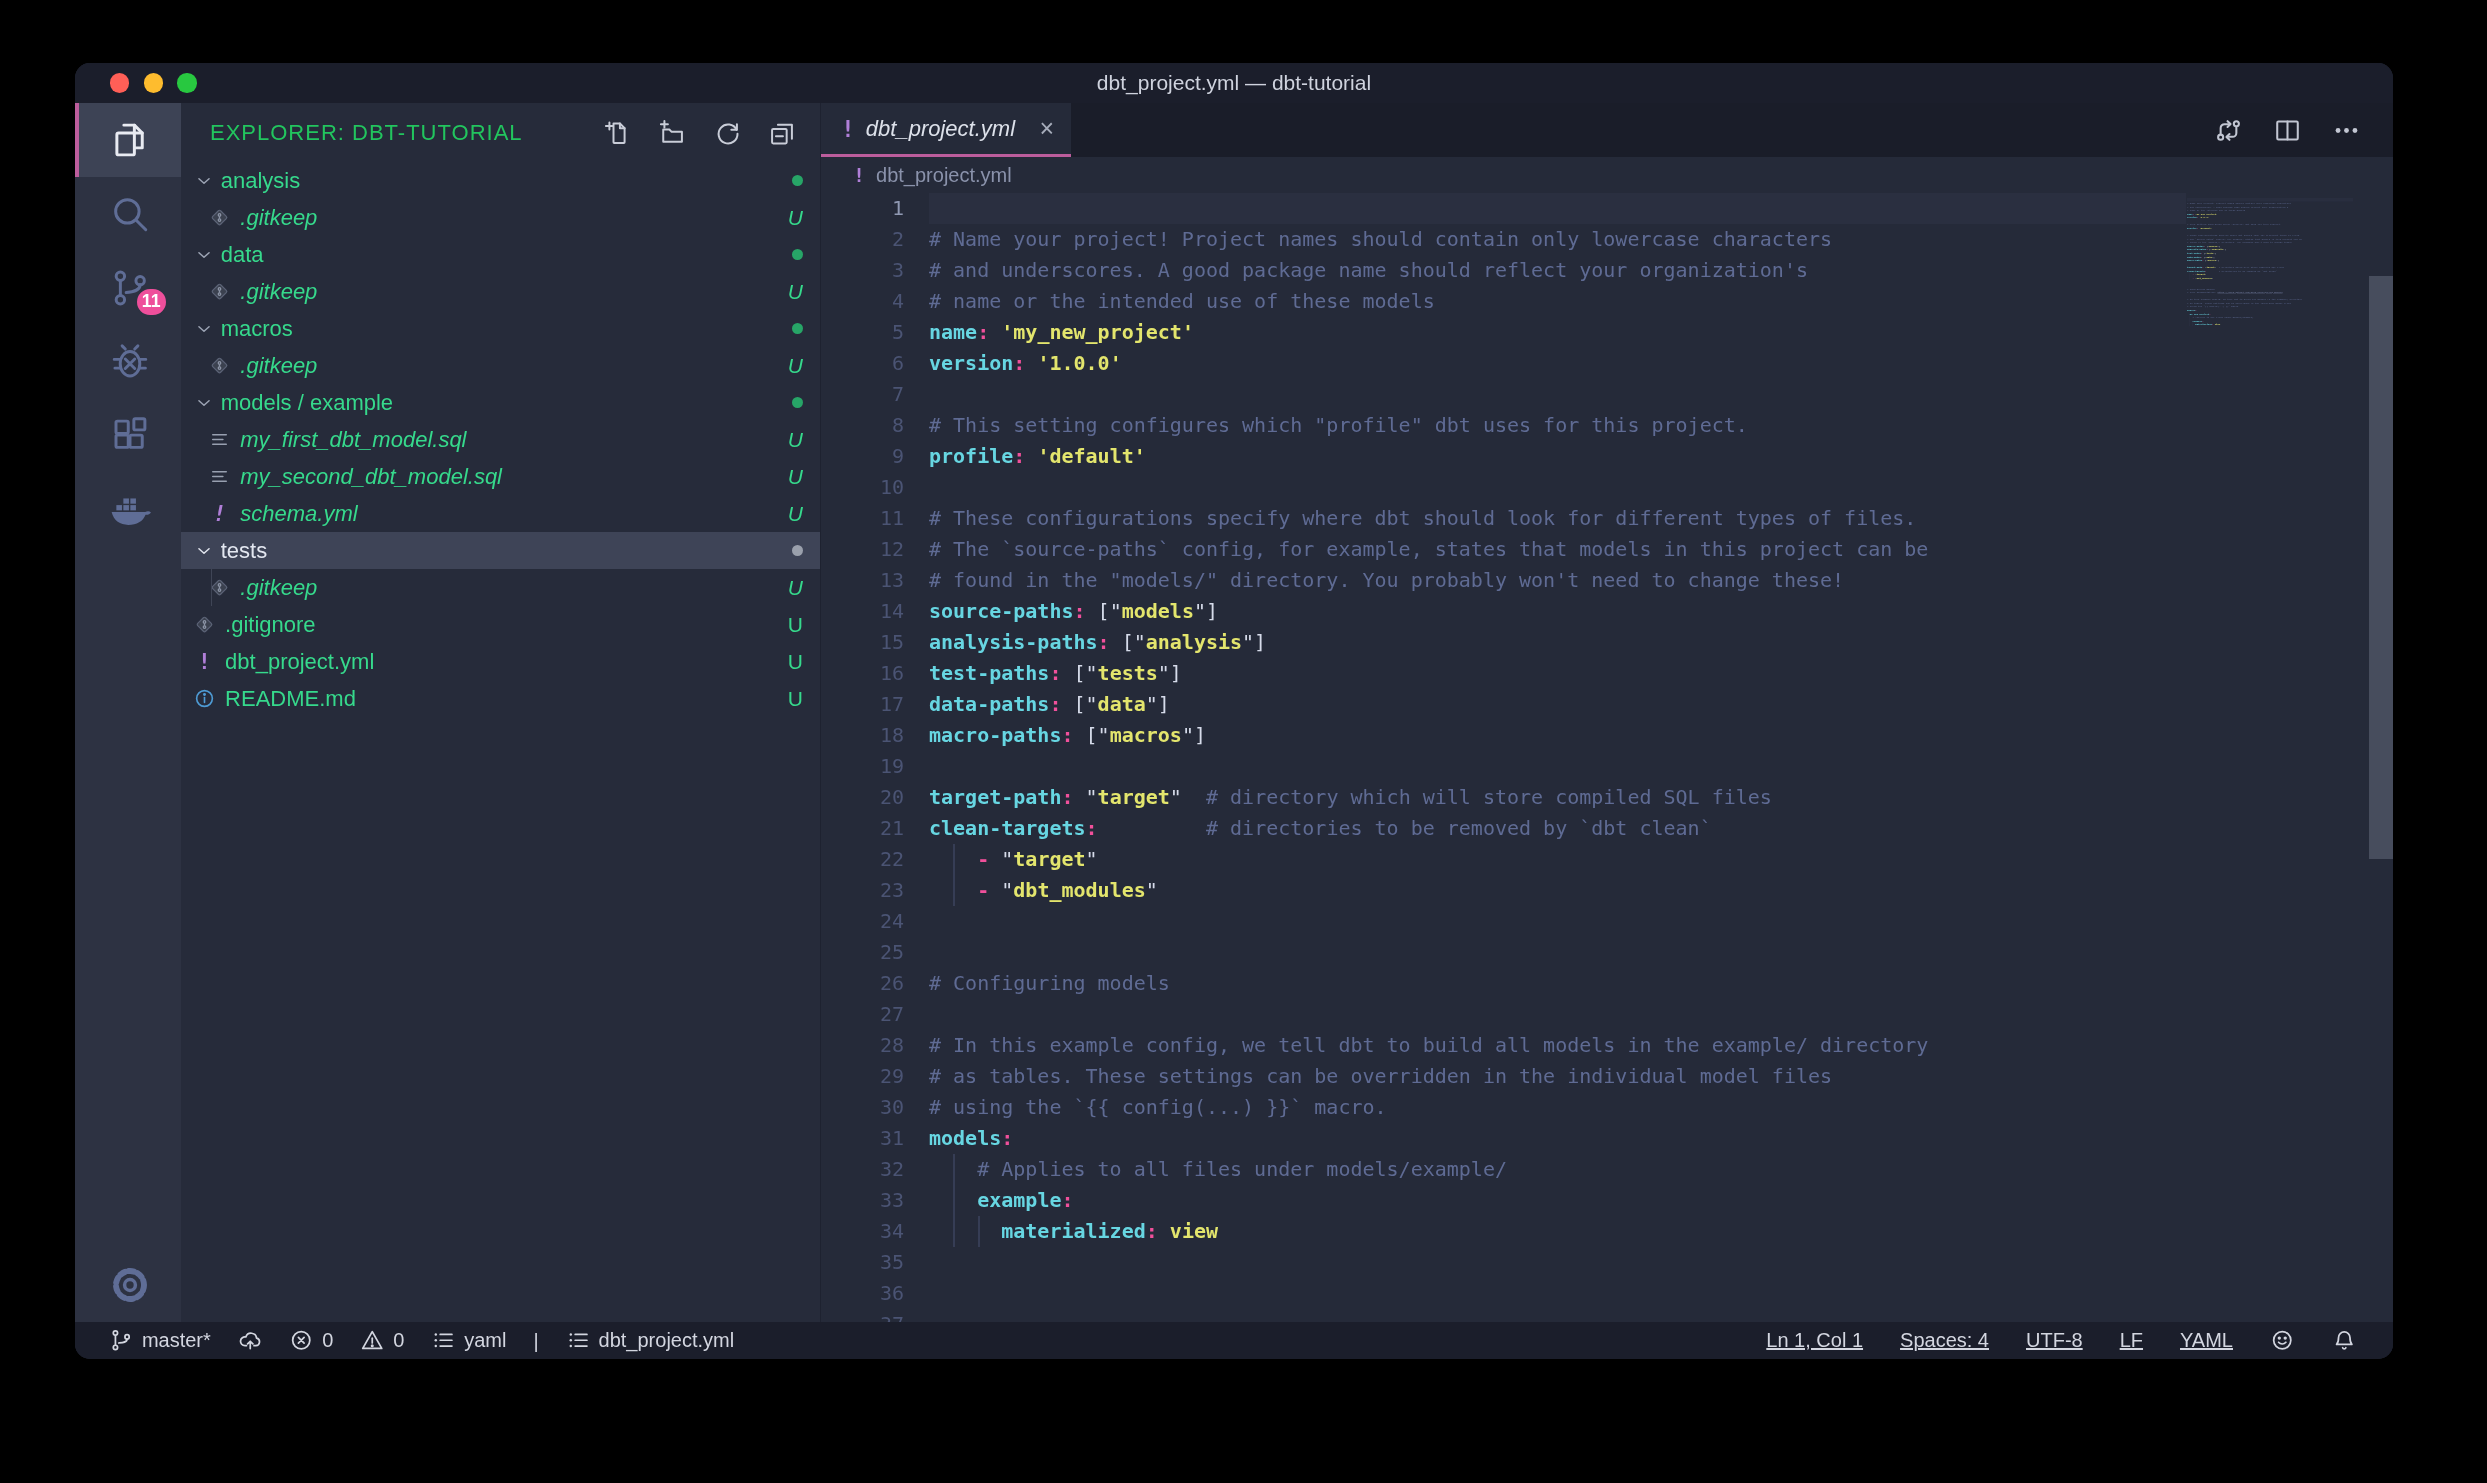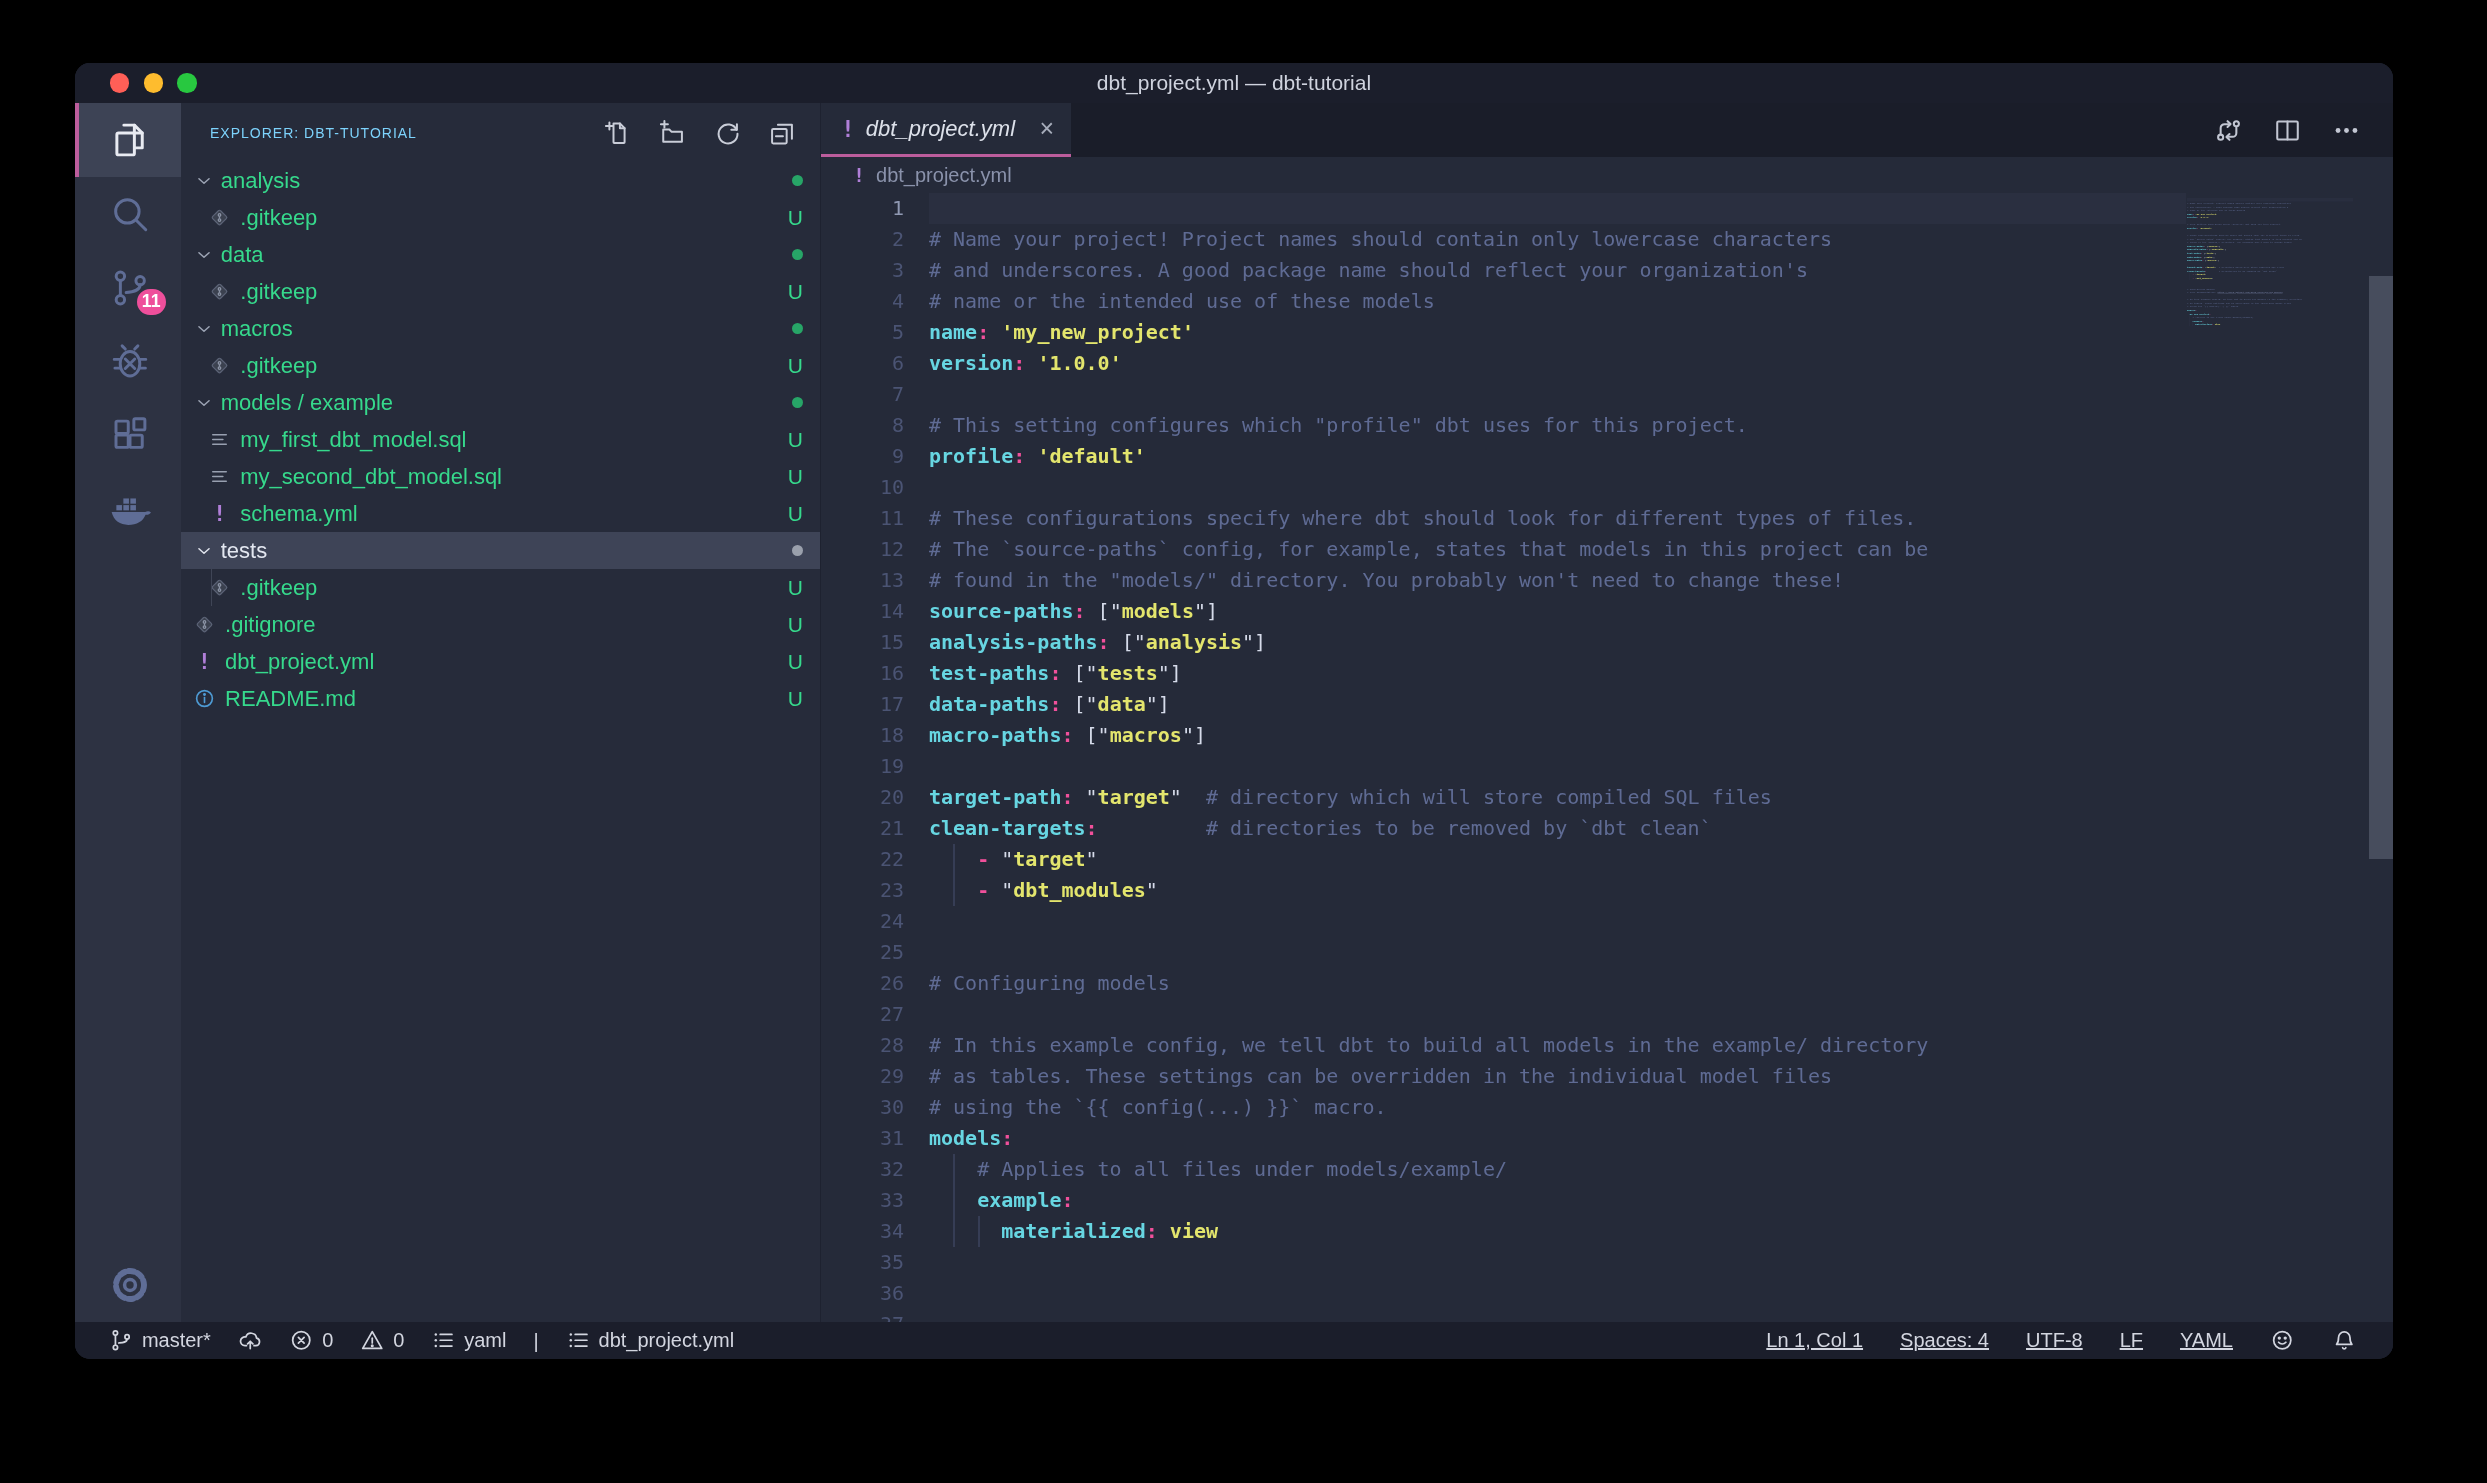--- a/index.html
+++ b/index.html
@@ -22,36 +22,36 @@
   .act-item svg { width:42px; height:42px; }
   .act-item.active { background:#3d4355; color:#e9ebf2; border-left-color:#bc5d9c; }
   .act-badge { position:absolute; right:13.5px; bottom:8.4px; min-width:30px; height:30px; padding:0 5px; border-radius:842px;
                background:#ee4f9b; color:#fff; font-size:17.7px; font-weight:bold; display:flex; align-items:center; justify-content:center;
                border:2.5px solid #2d3242; }
   .act-spacer { flex:1; }
 
   
   .sidebar { flex:0 0 640px; background:#262b3a; display:flex; flex-direction:column; border-right:0.8px solid #1e2230; }
   .sidebar-header { flex:0 0 59px; display:flex; align-items:center; padding:0 23.6px 0 29px; }
-  .sidebar-header .hdr-label { flex:1; font-size:14px; letter-spacing:1px; color:#7dd3fc; }
+  .sidebar-header .hdr-label { flex:1; font-size:22px; letter-spacing:1px; color:#22c55e; }
   .sidebar-header .hdr-icons { display:flex; gap:27px; color:#c9cdd8; }
   .sidebar-header .hdr-icons svg { width:28px; height:28px; }
   .tree { flex:1; overflow:hidden; font-size:22px; color:#36d98c; }
   .row { display:flex; align-items:center; height:37px; padding-right:17px; position:relative; }
   .row.selected { background:#3e4457; color:#e3e7f0; }
   .row .chev { width:22px; height:22px; color:#9aa2b2; flex:0 0 22px; margin-right:5.9px; }
   .row.selected .chev { color:#dfe3ec; }
   .row .ficon { width:23px; height:23px; flex:0 0 23px; margin-right:9.3px; display:flex; align-items:center; justify-content:center; }
   .row .bang { color:#b07fd8; font-weight:bold; font-size:22px; font-family:"DejaVu Sans Mono",monospace; }
   .row .label { white-space:nowrap; }
   .row .u { margin-left:auto; color:#36d98c; font-size:21px; }
   .row .dot { margin-left:auto; width:11px; height:11px; border-radius:50%; background:#27a567; }
   .row .dot.grey { background:#9aa0ac; }
   .row .tguide { position:absolute; left:29.5px; top:0; bottom:0; width:1.7px; background:#3f4556; }
-  .ind0 { padding-left:11.8px; } .ind1 { padding-left:27px; }
+  .ind0 { padding-left:11.8px; } .ind1 { padding-left:27px;font-style:italic; }
 
   
   .editor { flex:1; display:flex; flex-direction:column; position:relative; background:#252a39; min-width:0; }
   .tabbar { flex:0 0 54px; background:#1a1d29; display:flex; align-items:stretch; }
   .tab { width:250px; background:#252a39; display:flex; align-items:center; padding:0 17px 0 20px; gap:11px; border-bottom:3.4px solid #bc5d9c; }
   .tab .bang { color:#b07fd8; font-weight:bold; font-size:23px; font-family:"DejaVu Sans Mono",monospace; }
   .tab .tlabel { font-style:italic; font-size:22px; color:#dde1ea; }
   .tab .tclose { margin-left:auto; color:#a6acba; font-size:25px; line-height:1; }
   .editor-actions { margin-left:auto; display:flex; align-items:center; gap:30px; padding-right:32px; color:#c2c6d2; }
   .editor-actions svg { width:29px; height:29px; }

